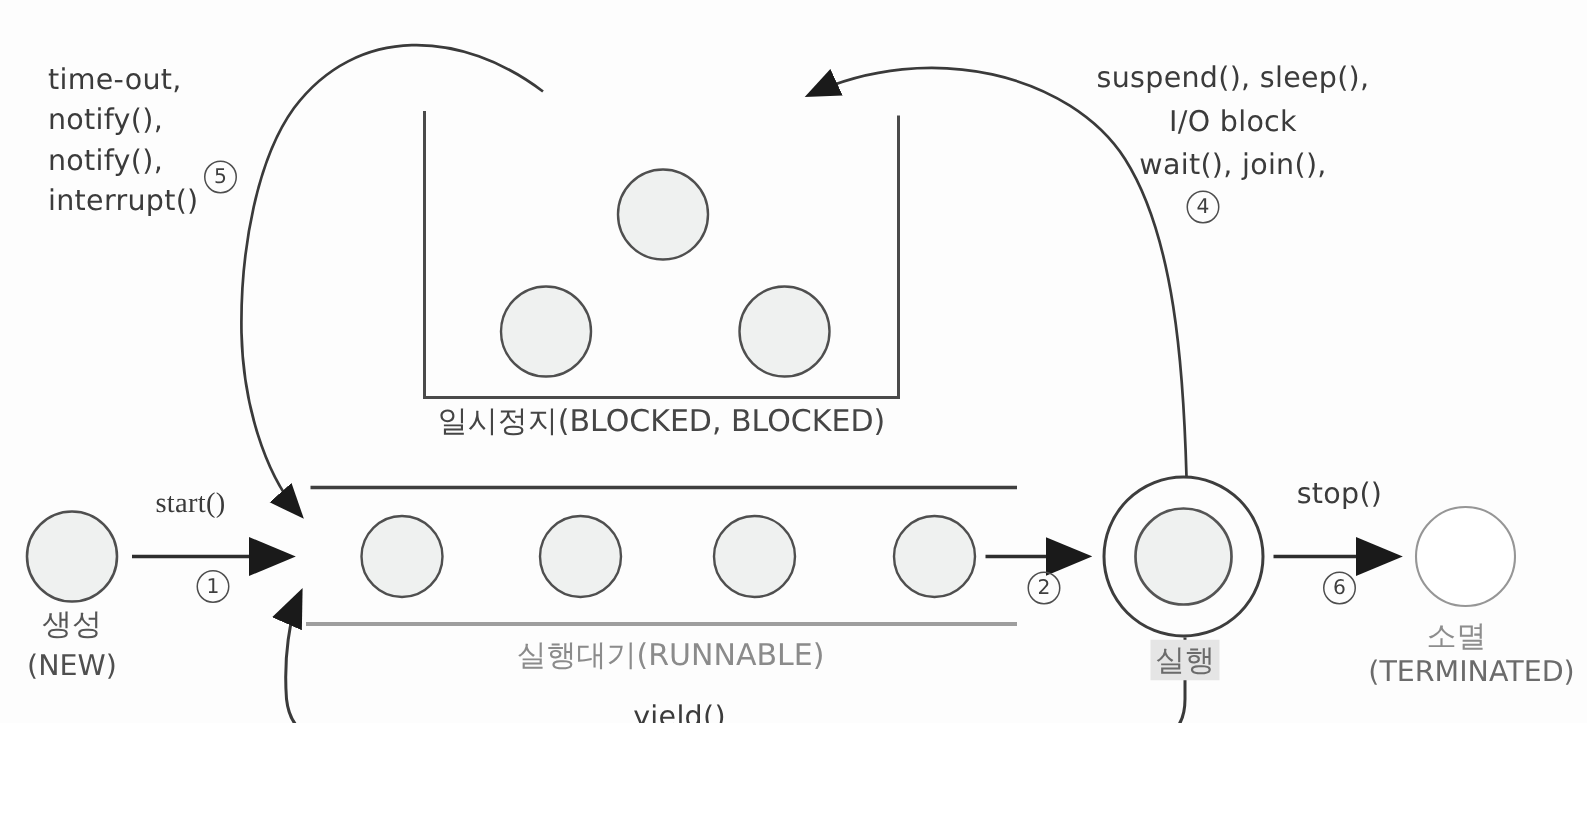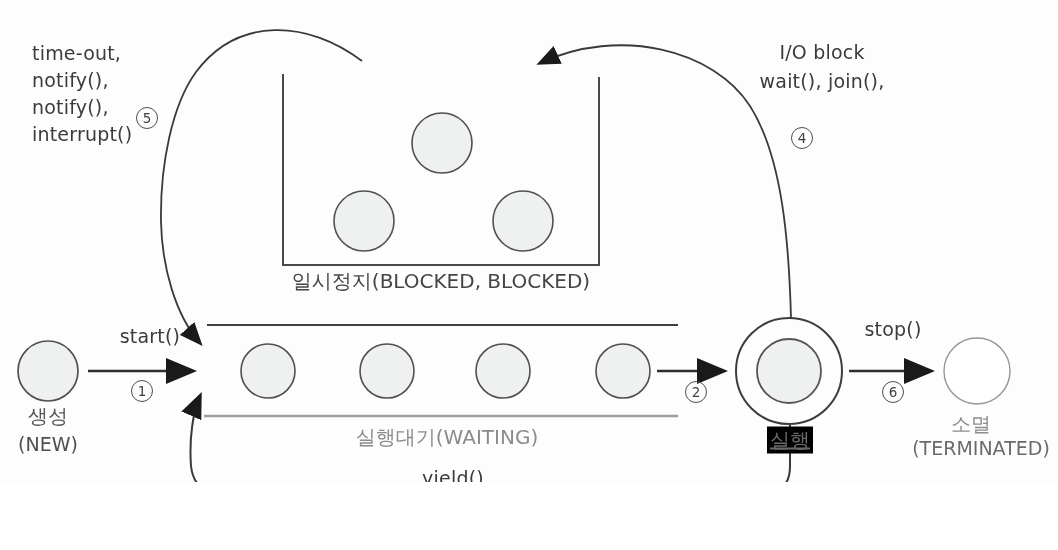--- a/index.html
+++ b/index.html
@@ -17,21 +17,21 @@
   .block{line-height:27px;}
   .blockc{line-height:29px;text-align:center;transform:translateX(-50%);}
   .numcircle{
     position:absolute;width:22px;height:22px;border:1.5px solid #4e4e4e;
     border-radius:50%;display:inline-flex;align-items:center;justify-content:center;
     font-size:13.5px;color:#3f3f3f;transform:translate(-50%,-50%);
     background:transparent;box-sizing:border-box;
   }
   .runnable-lbl{font-size:20px;color:#8b8b8b;}
   .waiting-lbl{font-size:20px;color:#454545;}
-  .running-lbl{font-size:20px;color:#6b6b6b;background:#000000;padding:0 3px;text-decoration:underline;}
+  .running-lbl{font-size:20px;color:#6b6b6b;background:#e5e5e5;padding:0 3px;}
   .term-ko{font-size:20px;color:#8d8d8d;}
   .term-en{font-size:19px;color:#6b6b6b;}
   .new-ko{font-size:20px;color:#565656;}
   .new-en{font-size:19px;color:#4f4f4f;}
 </style>
 </head>
 <body>
 
 <div class="stage">
 
@@ -78,40 +78,41 @@
 
   <div class="lbl fn block" style="left:32px;top:40px;">
     <div>time-out,</div>
     <div>notify(),</div>
     <div>notify(),</div>
     <div>interrupt()</div>
   </div>
   <span class="numcircle" style="left:147px;top:118px;">5</span>
 
   <div class="lbl fn blockc" style="left:822px;top:38px;">
+    <div>suspend(), sleep(),</div>
     <div>I/O block</div>
     <div>wait(), join(),</div>
   </div>
   <span class="numcircle" style="left:802px;top:138px;">4</span>
 
-  <div class="lbl fn center" style="left:150px;top:336px;">start()</div>
+  <div class="lbl fn center" style="left:127px;top:336px;font-family:Liberation Serif, serif;">start()</div>
   <span class="numcircle" style="left:142px;top:391px;">1</span>
 
   <span class="numcircle" style="left:696px;top:392px;">2</span>
 
   <div class="lbl fn center" style="left:893px;top:329px;">stop()</div>
   <span class="numcircle" style="left:893px;top:392px;">6</span>
 
   <div class="lbl fn center" style="left:453px;top:478px;">yield()</div>
   <span class="numcircle" style="left:456px;top:517px;">3</span>
 
   <div class="lbl new-ko center" style="left:48px;top:416px;">생성</div>
   <div class="lbl new-en center" style="left:48px;top:444px;">(NEW)</div>
 
-  <div class="lbl runnable-lbl center" style="left:447px;top:437px;">실행대기(WAITING)</div>
+  <div class="lbl runnable-lbl center" style="left:447px;top:437px;">실행대기(RUNNABLE)</div>
 
   <div class="lbl waiting-lbl center" style="left:441px;top:281px;">일시정지(BLOCKED, BLOCKED)</div>
 
   <div class="lbl running-lbl center" style="left:790px;top:440px;">실행</div>
 
   <div class="lbl term-ko center" style="left:971px;top:424px;">소멸</div>
   <div class="lbl term-en center" style="left:981px;top:448px;">(TERMINATED)</div>
 
 </div>
 

